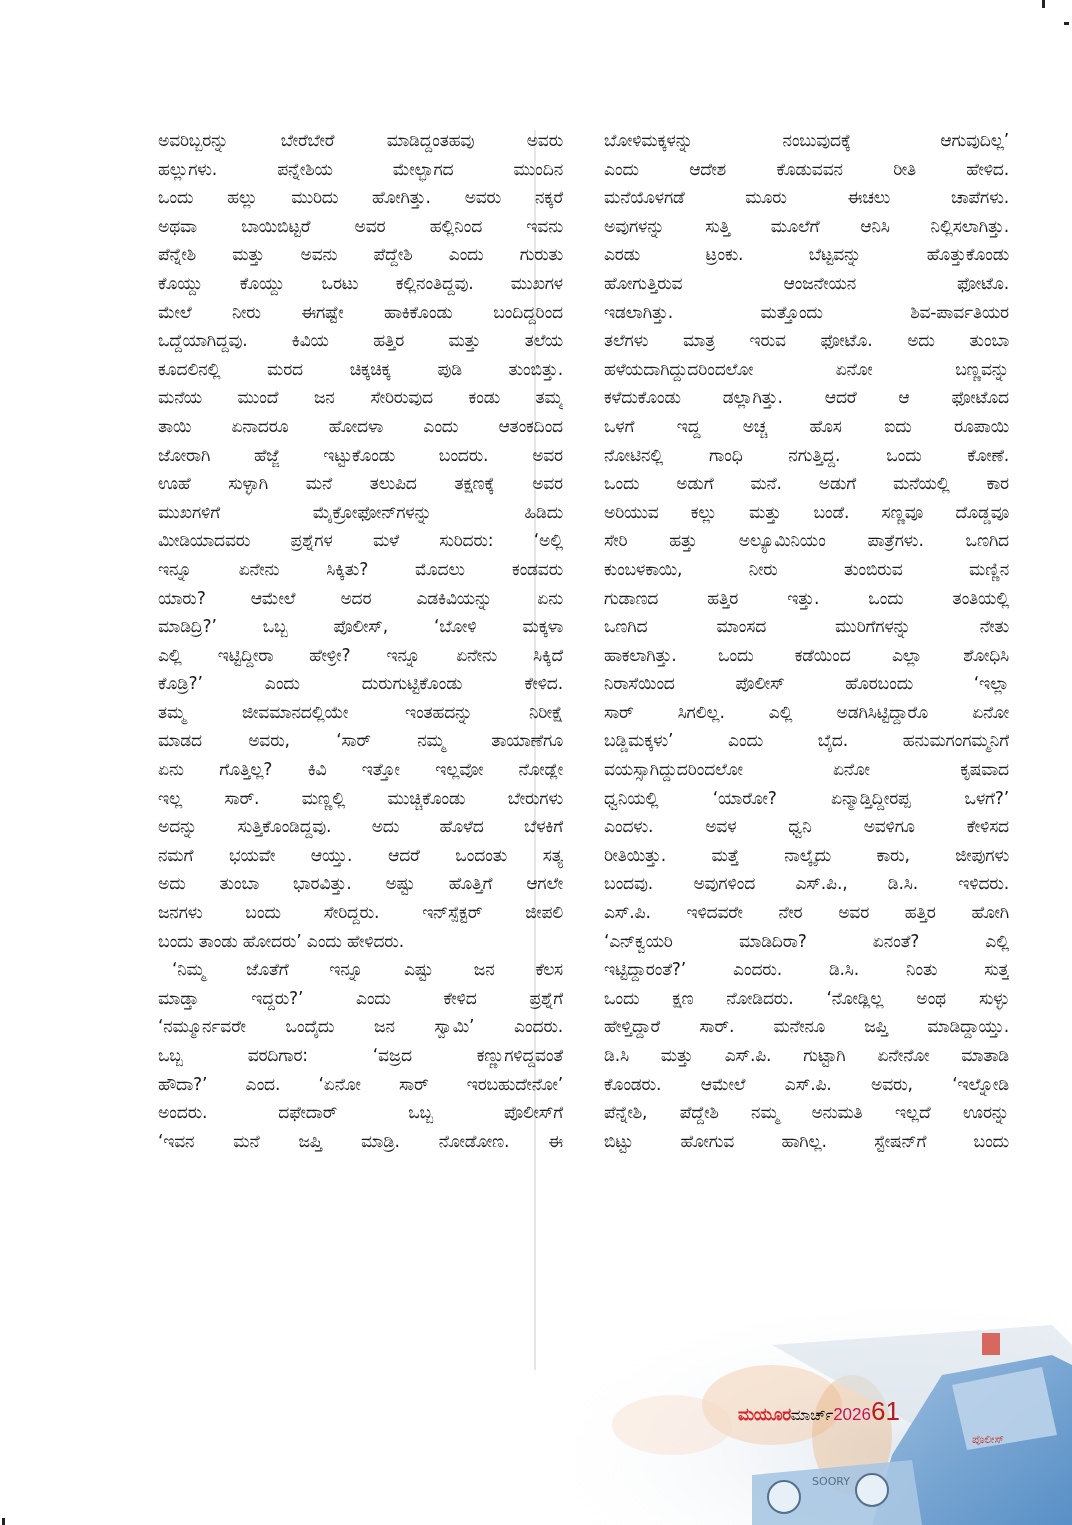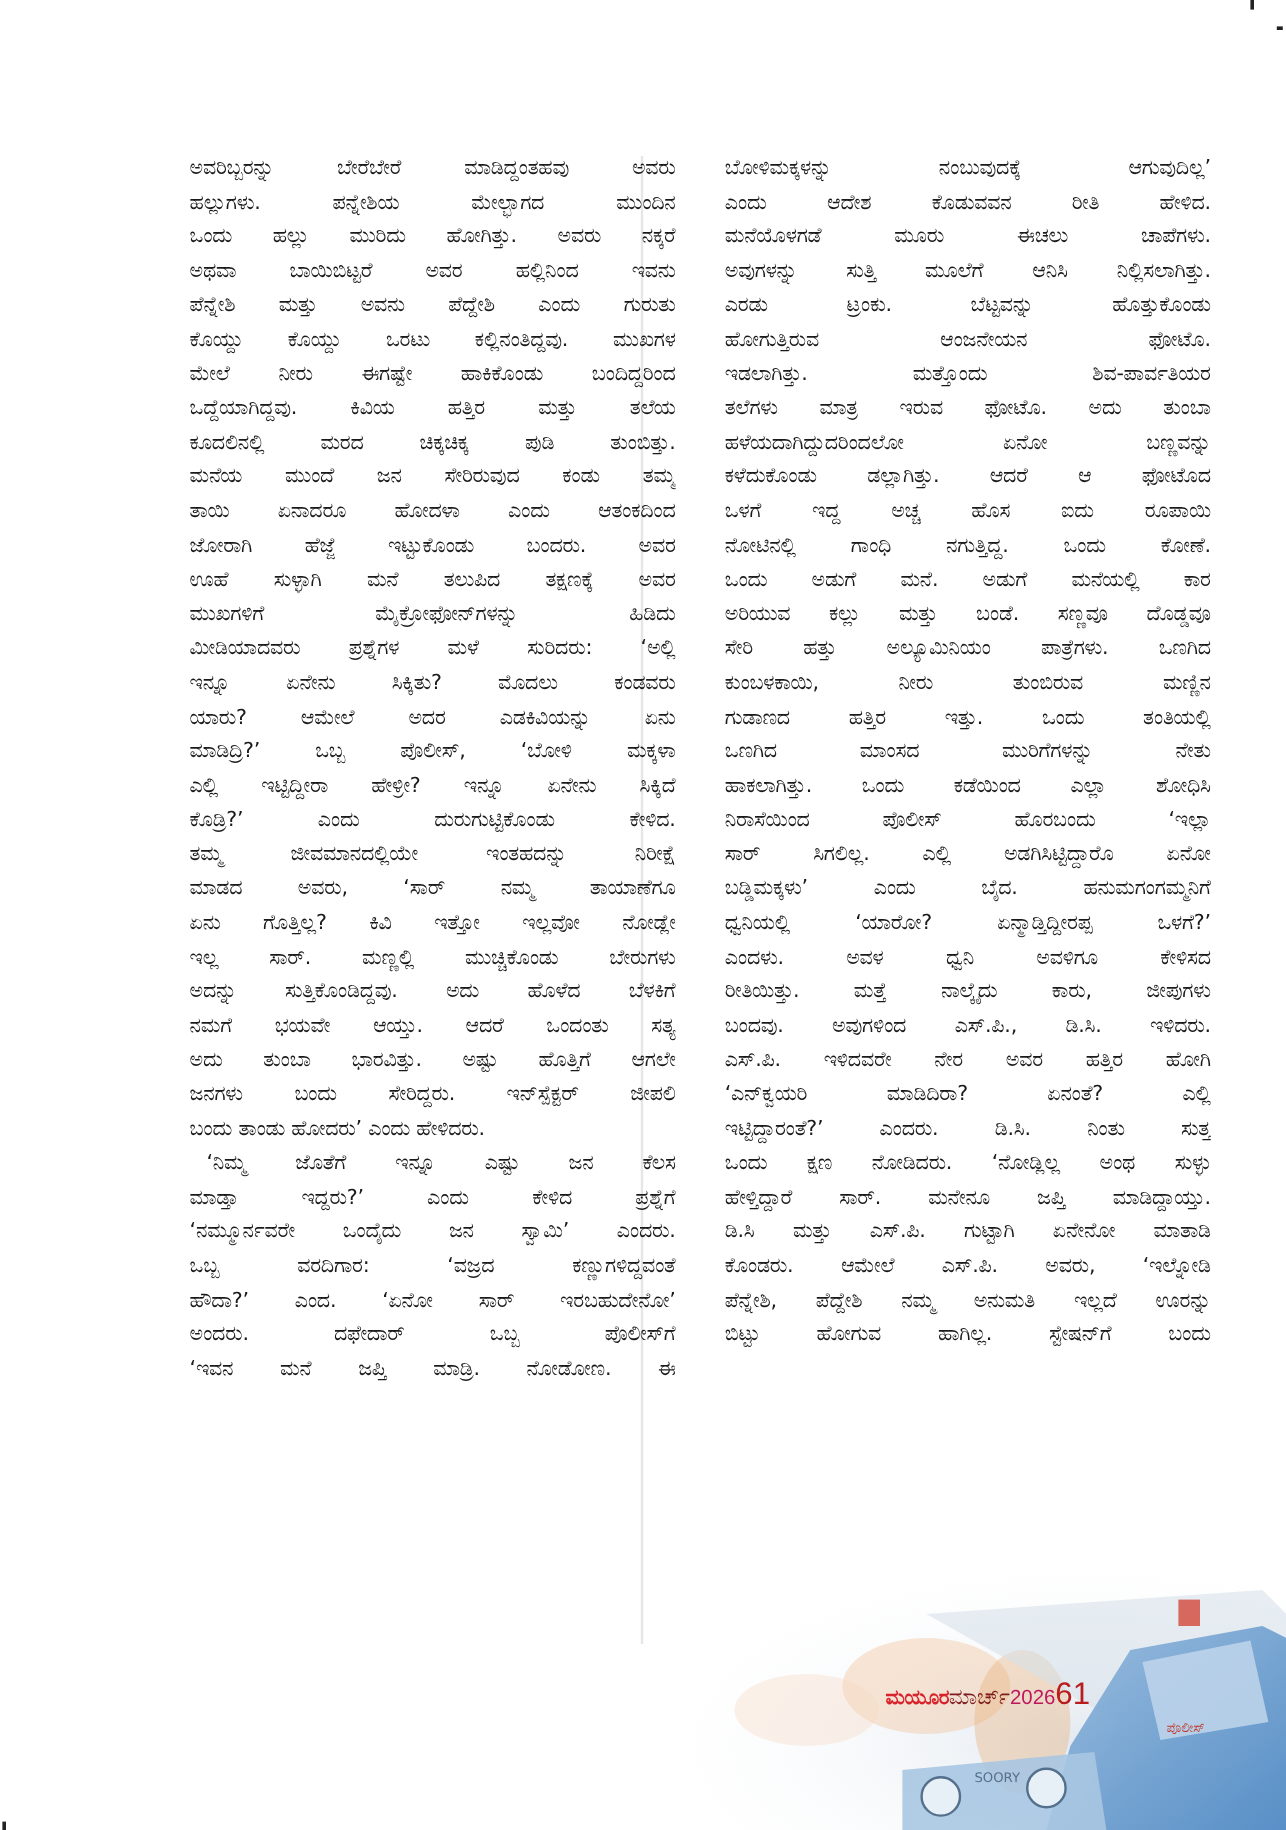--- a/index.html
+++ b/index.html
@@ -27,21 +27,21 @@
       background: #e6e6e6;
     }
     .illustration { position: absolute; right: 0; bottom: 0; width: 560px; height: 240px; pointer-events: none; }
     .footer {
       position: absolute; left: 738px; top: 1396px; display: flex; align-items: baseline; gap: 0;
       z-index: 3;
     }
     .brand {
       color: #d8232a; font-weight: bold; font-size: 17px; letter-spacing: -0.5px;
     }
-    .month { font-size: 18px; color: #7f1d1d; }
+    .month { font-size: 15px; color: #000000; }
     .year { font-size: 17px; color: #be185d; font-family: "Liberation Sans", sans-serif; }
     .pagenum { font-size: 26px; color: #b91c1c; font-family: "Liberation Sans", sans-serif; }
   </style>
 </head>
 <body>
 
 <div class="crop-mark" style="left:1042px;top:0;width:3px;height:8px;"></div>
 <div class="crop-mark" style="left:1064px;top:22px;width:5px;height:3px;"></div>
 <div class="crop-mark" style="left:2px;top:1518px;width:3px;height:7px;"></div>
 
@@ -128,20 +128,21 @@
       <span class="line">ಒಂದು ಅಡುಗೆ ಮನೆ. ಅಡುಗೆ ಮನೆಯಲ್ಲಿ ಕಾರ</span>
       <span class="line">ಅರಿಯುವ ಕಲ್ಲು ಮತ್ತು ಬಂಡೆ. ಸಣ್ಣವೂ ದೊಡ್ಡವೂ</span>
       <span class="line">ಸೇರಿ ಹತ್ತು ಅಲ್ಯೂಮಿನಿಯಂ ಪಾತ್ರೆಗಳು. ಒಣಗಿದ</span>
       <span class="line">ಕುಂಬಳಕಾಯಿ, ನೀರು ತುಂಬಿರುವ ಮಣ್ಣಿನ</span>
       <span class="line">ಗುಡಾಣದ ಹತ್ತಿರ ಇತ್ತು. ಒಂದು ತಂತಿಯಲ್ಲಿ</span>
       <span class="line">ಒಣಗಿದ ಮಾಂಸದ ಮುರಿಗೆಗಳನ್ನು ನೇತು</span>
       <span class="line">ಹಾಕಲಾಗಿತ್ತು. ಒಂದು ಕಡೆಯಿಂದ ಎಲ್ಲಾ ಶೋಧಿಸಿ</span>
       <span class="line">ನಿರಾಸೆಯಿಂದ ಪೊಲೀಸ್ ಹೊರಬಂದು ‘ಇಲ್ಲಾ</span>
       <span class="line">ಸಾರ್ ಸಿಗಲಿಲ್ಲ. ಎಲ್ಲಿ ಅಡಗಿಸಿಟ್ಟಿದ್ದಾರೊ ಏನೋ</span>
       <span class="line">ಬಡ್ಡಿಮಕ್ಕಳು’ ಎಂದು ಬೈದ. ಹನುಮಗಂಗಮ್ಮನಿಗೆ</span>
+      <span class="line">ವಯಸ್ಸಾಗಿದ್ದುದರಿಂದಲೋ ಏನೋ ಕೃಷವಾದ</span>
       <span class="line">ಧ್ವನಿಯಲ್ಲಿ ‘ಯಾರೋ? ಏನ್ಮಾಡ್ತಿದ್ದೀರಪ್ಪ ಒಳಗೆ?’</span>
       <span class="line">ಎಂದಳು. ಅವಳ ಧ್ವನಿ ಅವಳಿಗೂ ಕೇಳಿಸದ</span>
       <span class="line">ರೀತಿಯಿತ್ತು. ಮತ್ತೆ ನಾಲ್ಕೈದು ಕಾರು, ಜೀಪುಗಳು</span>
       <span class="line">ಬಂದವು. ಅವುಗಳಿಂದ ಎಸ್.ಪಿ., ಡಿ.ಸಿ. ಇಳಿದರು.</span>
       <span class="line">ಎಸ್.ಪಿ. ಇಳಿದವರೇ ನೇರ ಅವರ ಹತ್ತಿರ ಹೋಗಿ</span>
       <span class="line">‘ಎನ್‌ಕ್ವಯರಿ ಮಾಡಿದಿರಾ? ಏನಂತೆ? ಎಲ್ಲಿ</span>
       <span class="line">ಇಟ್ಟಿದ್ದಾರಂತೆ?’ ಎಂದರು. ಡಿ.ಸಿ. ನಿಂತು ಸುತ್ತ</span>
       <span class="line">ಒಂದು ಕ್ಷಣ ನೋಡಿದರು. ‘ನೋಡ್ಲಿಲ್ಲ ಅಂಥ ಸುಳ್ಳು</span>
       <span class="line">ಹೇಳ್ತಿದ್ದಾರೆ ಸಾರ್. ಮನೇನೂ ಜಪ್ತಿ ಮಾಡಿದ್ದಾಯ್ತು.</span>
       <span class="line">ಡಿ.ಸಿ ಮತ್ತು ಎಸ್.ಪಿ. ಗುಟ್ಟಾಗಿ ಏನೇನೋ ಮಾತಾಡಿ</span>

